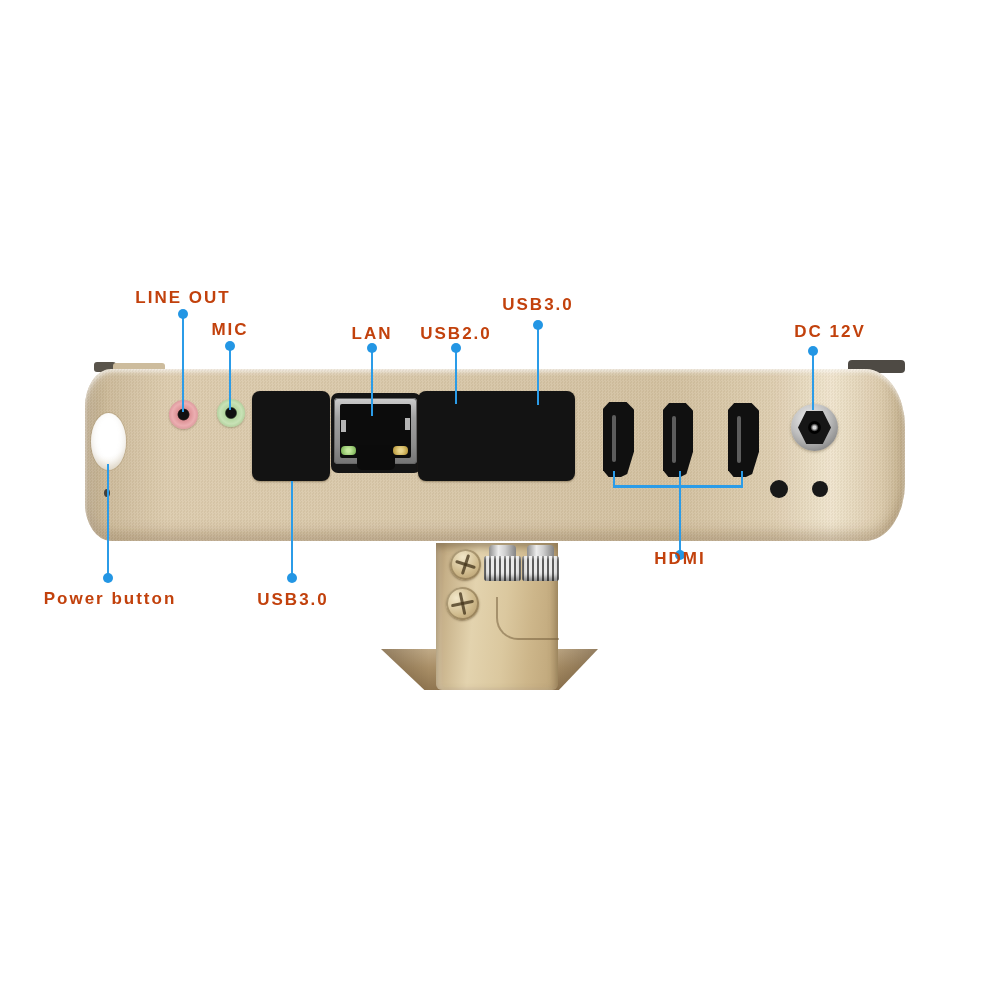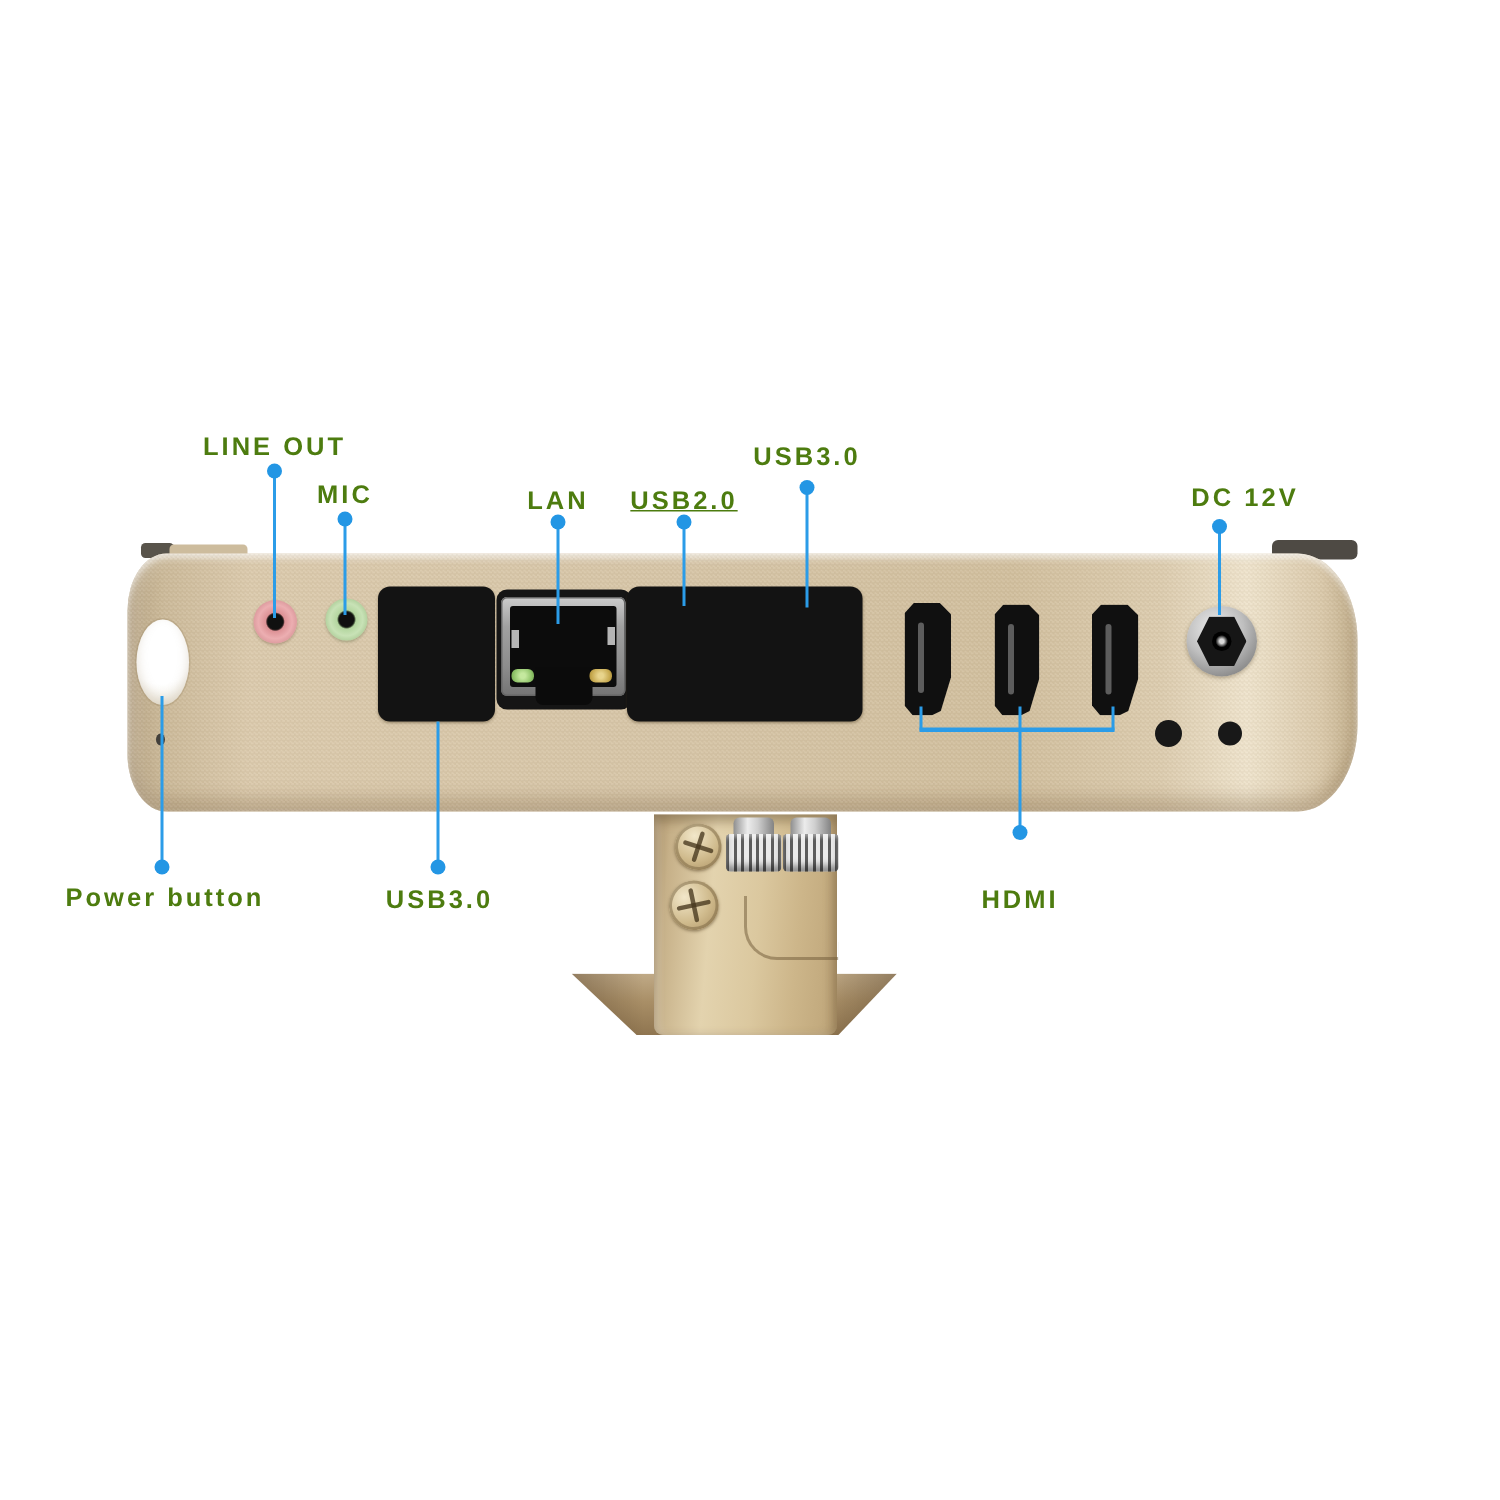--- a/index.html
+++ b/index.html
@@ -34,21 +34,21 @@
     background:repeating-linear-gradient(90deg, rgba(5,10,35,.9) 0 7px, transparent 7px 14px);}
   .springs{position:absolute;height:3px;background:#6f6f6f;border-radius:2px;box-shadow:0 5px 0 #585858;}
 
   .hdmi{background:#101010;
     clip-path:polygon(20% 0,76% 0,100% 10%,100% 66%,78% 96%,58% 100%,18% 100%,0 91%,0 9%);
     filter:drop-shadow(2px 2px 0 rgba(240,234,220,.95)) drop-shadow(-1px -1px 0 rgba(110,95,70,.35));
     z-index:3;}
   .hdmi-slot{position:absolute;left:9px;top:13px;width:4px;height:47px;background:#5d5d5d;border-radius:2px;}
 
   
-  .lbl{color:#4d7c0f;font-weight:700;font-size:17px;letter-spacing:2px;text-align:center;
+  .lbl{color:#c2410c;font-weight:700;font-size:17px;letter-spacing:2px;text-align:center;
        white-space:nowrap;z-index:10;}
   .cline{width:2.5px;background:#2b9ce8;z-index:9;}
   .chbar{height:2.5px;background:#2b9ce8;z-index:9;}
   .cdot{width:10px;height:10px;border-radius:50%;background:#2396e4;z-index:10;}
 
   
   .stand-base{left:381px;top:649px;width:217px;height:41px;
     clip-path:polygon(0 0,100% 0,82% 100%,20% 100%);
     background:linear-gradient(180deg,#c0aa87 0%,#a98f67 45%,#8f7550 100%),
                linear-gradient(90deg, rgba(60,40,20,.3), transparent 22% 78%, rgba(60,40,20,.3));
@@ -177,21 +177,21 @@
   <div class="abs cline" style="left:181.75px;top:317px;height:95px;"></div>
 
   <div class="abs lbl" style="left:180px;top:320px;width:100px;">MIC</div>
   <div class="abs cdot" style="left:225px;top:341px;"></div>
   <div class="abs cline" style="left:228.75px;top:349px;height:61px;"></div>
 
   <div class="abs lbl" style="left:322px;top:324px;width:100px;">LAN</div>
   <div class="abs cdot" style="left:367px;top:343px;"></div>
   <div class="abs cline" style="left:370.75px;top:351px;height:65px;z-index:9;"></div>
 
-  <div class="abs lbl" style="left:406px;top:324px;width:100px;text-decoration:underline;">USB2.0</div>
+  <div class="abs lbl" style="left:406px;top:324px;width:100px;">USB2.0</div>
   <div class="abs cdot" style="left:451px;top:343px;"></div>
   <div class="abs cline" style="left:454.75px;top:351px;height:53px;"></div>
 
   <div class="abs lbl" style="left:488px;top:295px;width:100px;">USB3.0</div>
   <div class="abs cdot" style="left:533px;top:320px;"></div>
   <div class="abs cline" style="left:536.75px;top:329px;height:76px;"></div>
 
   <div class="abs lbl" style="left:780px;top:322px;width:100px;">DC 12V</div>
   <div class="abs cdot" style="left:808px;top:346px;"></div>
   <div class="abs cline" style="left:811.75px;top:355px;height:55px;"></div>
@@ -202,15 +202,15 @@
 
   <div class="abs cline" style="left:290.75px;top:481px;height:95px;"></div>
   <div class="abs cdot" style="left:287px;top:573px;"></div>
   <div class="abs lbl" style="left:243px;top:590px;width:100px;">USB3.0</div>
 
   <div class="abs cline" style="left:612.75px;top:471px;height:16px;"></div>
   <div class="abs cline" style="left:740.75px;top:471px;height:16px;"></div>
   <div class="abs chbar" style="left:613px;top:485px;width:130px;"></div>
   <div class="abs cline" style="left:678.75px;top:471px;height:81px;"></div>
   <div class="abs cdot" style="left:675px;top:550px;"></div>
-  <div class="abs lbl" style="left:630px;top:590px;width:100px;">HDMI</div>
+  <div class="abs lbl" style="left:630px;top:549px;width:100px;">HDMI</div>
 
 </div>
 
 </body></html>

